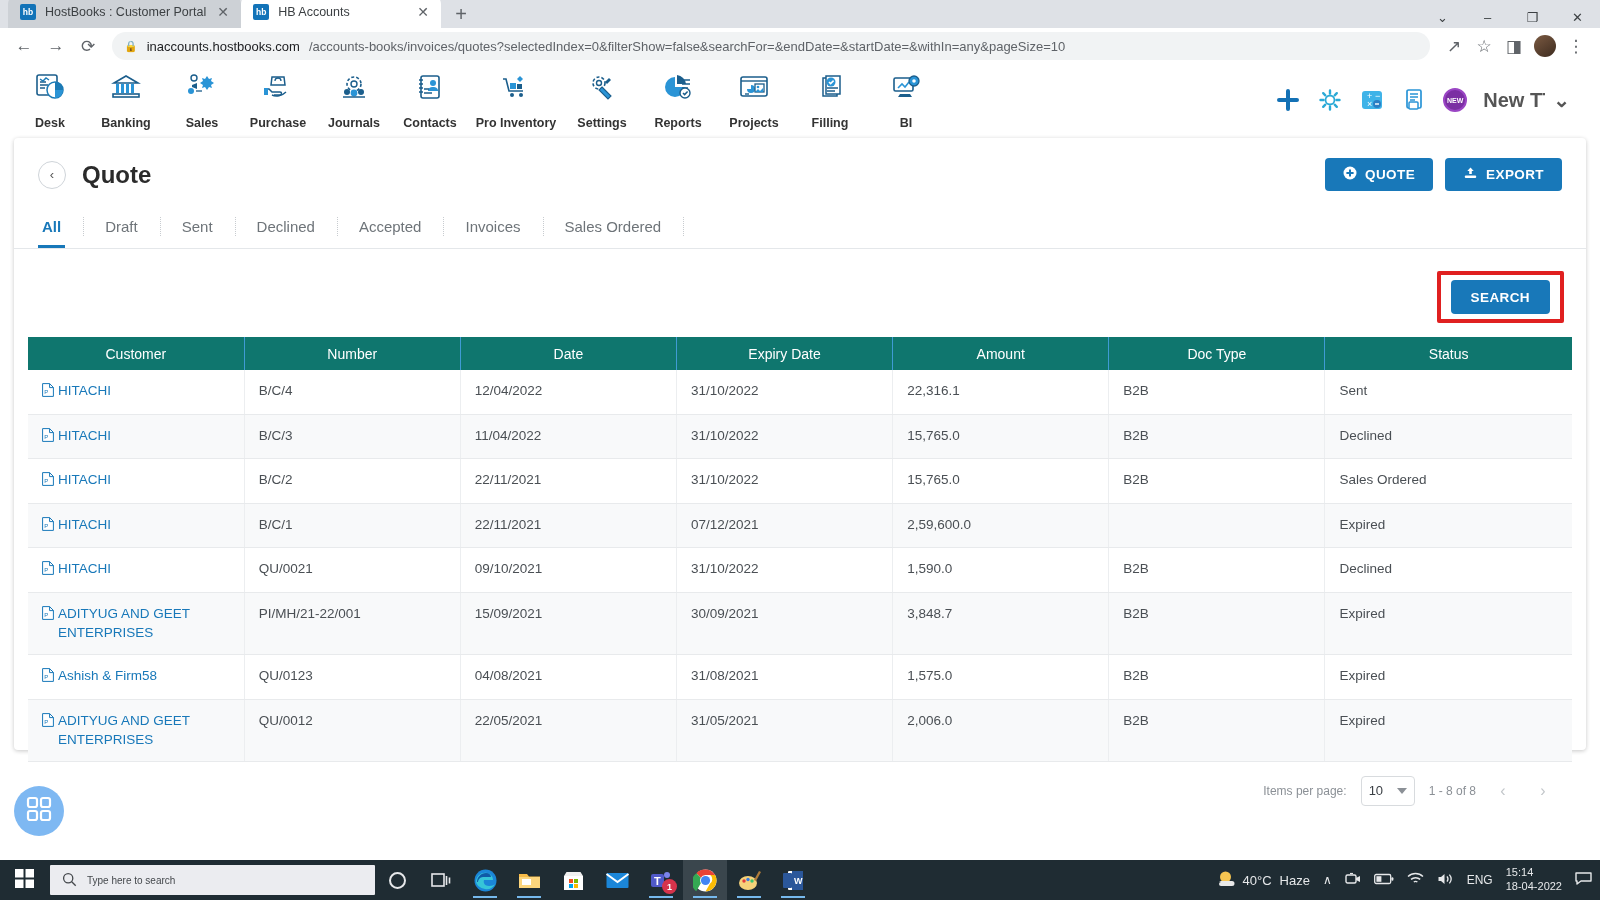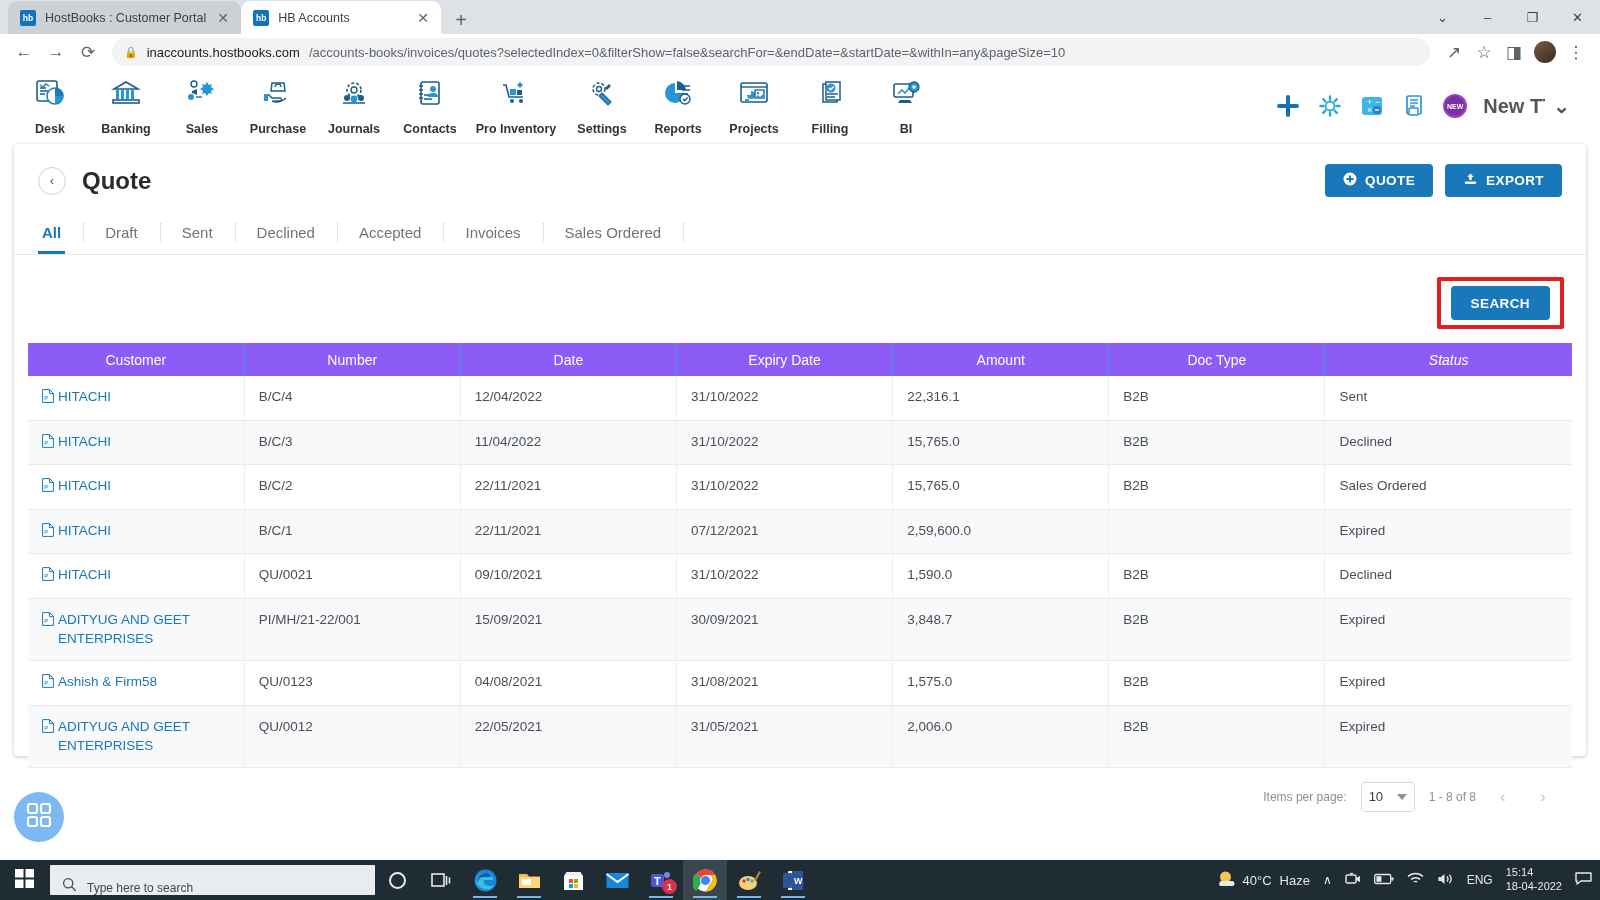--- a/index.html
+++ b/index.html
@@ -6,21 +6,21 @@
   html, body {
     width: 1600px; height: 900px;
     font-family: "Liberation Sans", sans-serif;
     overflow: hidden;
     background: #d6e4f7;
   }
 
   
   .browser { width: 1600px; height: 868px; background: #dee1e6; position: relative; }
 
-  .tabstrip { height: 34px; background: #dee1e6; display: flex; align-items: flex-end; padding-left: 8px; }
+  .tabstrip { height: 28px; background: #dee1e6; display: flex; align-items: flex-end; padding-left: 8px; }
   .tab {
     height: 33px; display: flex; align-items: center; gap: 9px;
     padding: 0 10px 0 12px; border-radius: 9px 9px 0 0;
     font-size: 12.5px; color: #3c4043; position: relative; min-width: 200px;
   }
   .tab.inactive { background: #cdd1d6; }
   .tab.active { background: #ffffff; }
   .tab-fav {
     width: 16px; height: 16px; background: #1273b8; border-radius: 2px;
     color: #fff; font-size: 8.5px; font-weight: bold; display: flex;
@@ -111,24 +111,24 @@
   }
   .btn-search {
     background: #1878b9; color: #fff; border: none; border-radius: 4px;
     height: 34px; padding: 0 20px; font-size: 13.5px; font-weight: bold;
     letter-spacing: .4px; position: relative;
     font-family: "Liberation Sans", sans-serif;
   }
 
   table.grid { width: calc(100% - 28px); margin: 0 14px; border-collapse: collapse; table-layout: fixed; }
   table.grid thead th {
-    background: #8b5cf6; color: #fff; font-size: 14px; font-weight: normal;
+    background: #0f766e; color: #fff; font-size: 14px; font-weight: normal;
     height: 33px; text-align: center; border-right: 1px solid #3f9bd4;
   }
-  table.grid thead th:last-child { border-right: none; font-style: italic; }
+  table.grid thead th:last-child { border-right: none; }
   table.grid tbody td {
     font-size: 13.5px; color: #4a4f54; padding: 11px 14px;
     border-bottom: 1px solid #e8eaec; border-right: 1px solid #eceef0;
     vertical-align: top; line-height: 1.45;
   }
   table.grid tbody td:last-child { border-right: none; }
   table.grid tbody tr:nth-child(even) td { background: #f8f9fa; }
   .custcell { color: #1878b9; display: flex; gap: 4px; align-items: flex-start; }
   .pdfico { flex: 0 0 12px; margin-top: 2px; }
 
@@ -152,22 +152,22 @@
   }
 
   
   .taskbar {
     position: absolute; left: 0; bottom: 0; width: 1600px; height: 40px;
     background: #1f2c33; display: flex; align-items: center;
   }
   .startbtn { width: 48px; height: 40px; display: flex; align-items: center; justify-content: center; }
   .tbsearch {
     width: 325px; height: 30px; background: #ebecf0; border-radius: 1px;
-    display: flex; align-items: flex-end; gap: 10px; padding: 0 12px;
-    font-size: 12px; color: #44484c; margin-left: 2px;
+    display: flex; align-items: center; gap: 10px; padding: 0 12px;
+    font-size: 10px; color: #44484c; margin-left: 2px;
   }
   .tbicon { width: 44px; height: 40px; display: flex; align-items: center; justify-content: center; position: relative; }
   .tbicon.open::after { content:""; position:absolute; bottom:2px; left:10px; right:10px; height:2px; background:#76b9ed; }
   .tbicon.active { background: #3a464d; }
   .tray { margin-left: auto; display: flex; align-items: center; gap: 13px; padding-right: 8px; color: #e6e8ea; font-size: 12px; }
   .weather { display: flex; align-items: center; gap: 8px; font-size: 13px; }
   .clock { line-height: 1.25; font-size: 11px; }
   .tbadge {
     position: absolute; right: 6px; bottom: 6px; width: 15px; height: 15px;
     border-radius: 50%; background: #d6334b; color: #fff; font-size: 9px;

